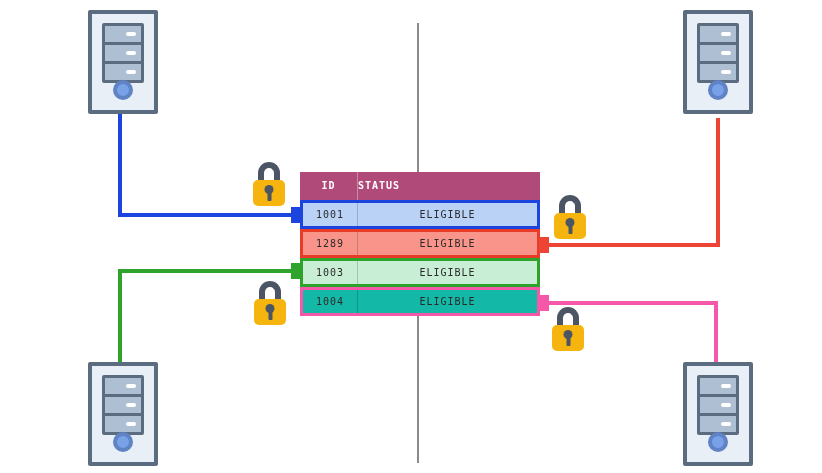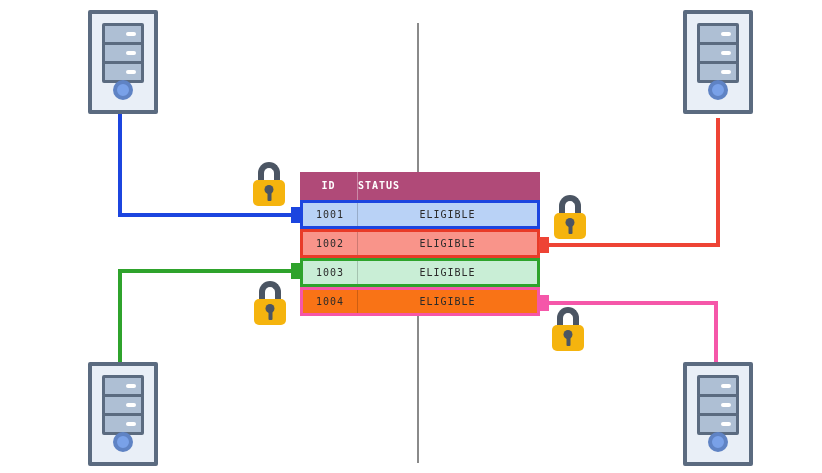--- a/index.html
+++ b/index.html
@@ -37,21 +37,21 @@
   .locks-table{position:absolute;left:300px;top:172px;width:240px;z-index:2;}
   .thead{display:flex;height:28px;background:#b04a78;color:#ffffff;font-size:10px;font-weight:bold;letter-spacing:1px;align-items:center;}
   .thead .cell-id{width:58px;text-align:center;border-right:1px solid rgba(255,255,255,0.35);line-height:28px;box-sizing:border-box;}
   .thead .cell-status{flex:1;text-align:left;line-height:28px;}
   .trow{display:flex;height:29px;border:3px solid;box-sizing:border-box;font-size:10px;letter-spacing:1px;color:#2b2b2b;}
   .trow .cell-id{width:55px;text-align:center;line-height:23px;border-right:1px solid rgba(0,0,0,0.18);box-sizing:border-box;}
   .trow .cell-status{flex:1;text-align:center;line-height:23px;}
   .row-0{background:#b9d2f6;border-color:#1c45df;}
   .row-1{background:#f9948a;border-color:#e83b28;}
   .row-2{background:#c9eed6;border-color:#2ea32c;align-items:center;}
-  .row-3{background:#f97316;border-color:#f557a9;align-items:center;}
+  .row-3{background:#14b8a6;border-color:#f557a9;align-items:center;}
 </style>
 </head>
 <body>
 
 <div id="canvas">
 
   <div class="v-divider"></div>
 
   <div class="line c-blue" style="left:118px;top:112px;width:4px;height:103px;"></div>
   <div class="line c-blue" style="left:118px;top:213px;width:176px;height:4px;"></div>
@@ -130,21 +130,21 @@
   <div class="locks-table">
     <div class="thead">
       <div class="cell-id">ID</div>
       <div class="cell-status">STATUS</div>
     </div>
     <div class="trow row-0">
       <div class="cell-id">1001</div>
       <div class="cell-status">ELIGIBLE</div>
     </div>
     <div class="trow row-1">
-      <div class="cell-id">1002</div>
+      <div class="cell-id">1289</div>
       <div class="cell-status">ELIGIBLE</div>
     </div>
     <div class="trow row-2">
       <div class="cell-id">1003</div>
       <div class="cell-status">ELIGIBLE</div>
     </div>
     <div class="trow row-3">
       <div class="cell-id">1004</div>
       <div class="cell-status">ELIGIBLE</div>
     </div>

